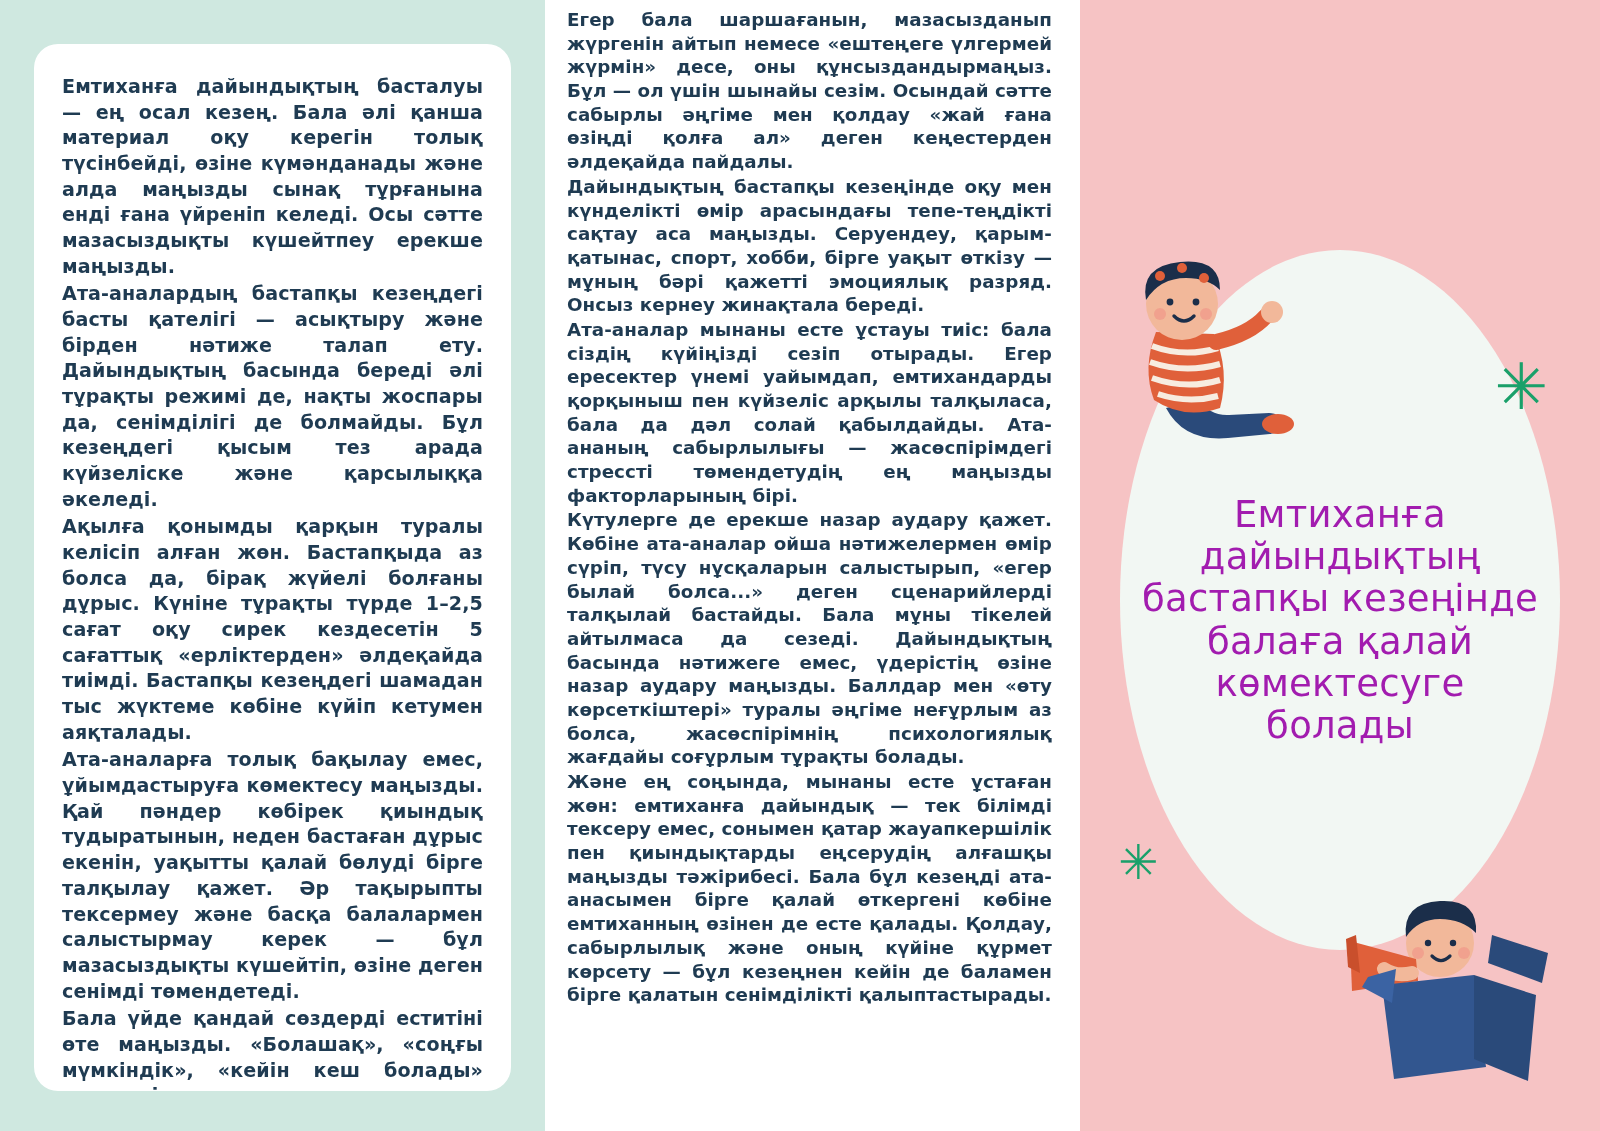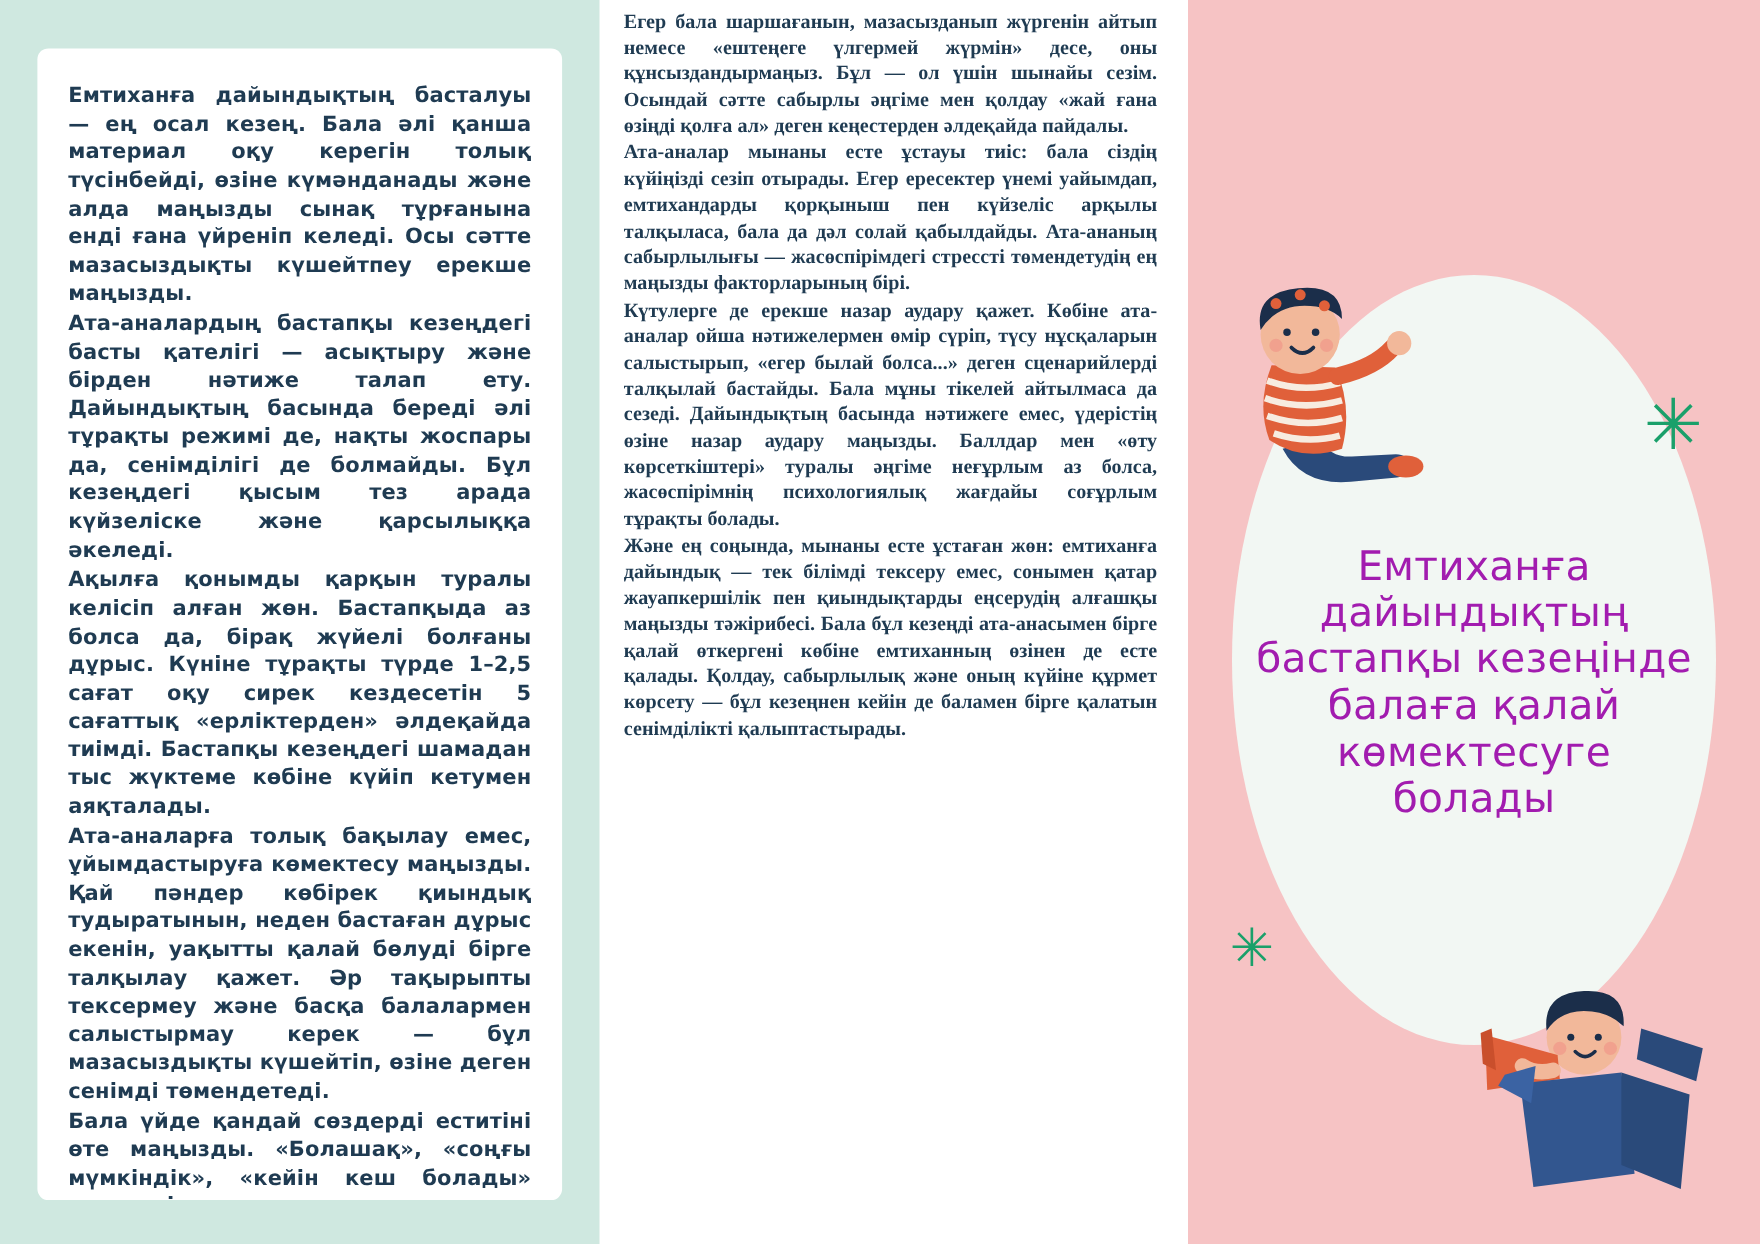--- a/index.html
+++ b/index.html
@@ -25,21 +25,21 @@
   .panel-left {
     width: 545px;
     height: 1131px;
     background: #cfe8e0;
     box-sizing: border-box;
     padding: 44px 34px 40px 34px;
     position: relative;
   }
   .card-white {
     background: #ffffff;
-    border-radius: 10px;
+    border-radius: 24px;
     width: 100%;
     height: 100%;
     box-sizing: border-box;
     padding: 30px 28px 26px 28px;
     overflow: hidden;
   }
   .panel-left p {
     margin: 0 0 2px 0;
     text-align: justify;
     color: #1f3b52;
@@ -58,21 +58,20 @@
     padding: 8px 28px 16px 22px;
   }
   .panel-mid p {
     margin: 0 0 1px 0;
     text-align: justify;
     color: #1f3b52;
     font-size: 18.3px;
     line-height: 1.295;
     font-weight: 600;
     letter-spacing: 0.05px;
-    font-family: Liberation Serif, serif;
   }
 
   
   .panel-right {
     width: 520px;
     height: 1131px;
     position: relative;
     background: #f6c3c4;
     overflow: hidden;
   }
@@ -145,20 +144,21 @@
       <p>Емтиханға дайындықтың басталуы — ең осал кезең. Бала әлі қанша материал оқу керегін толық түсінбейді, өзіне күмәнданады және алда маңызды сынақ тұрғанына енді ғана үйреніп келеді. Осы сәтте мазасыздықты күшейтпеу ерекше маңызды.</p>
       <p>Ата-аналардың бастапқы кезеңдегі басты қателігі — асықтыру және бірден нәтиже талап ету. Дайындықтың басында береді әлі тұрақты режимі де, нақты жоспары да, сенімділігі де болмайды. Бұл кезеңдегі қысым тез арада күйзеліске және қарсылыққа әкеледі.</p>
       <p>Ақылға қонымды қарқын туралы келісіп алған жөн. Бастапқыда аз болса да, бірақ жүйелі болғаны дұрыс. Күніне тұрақты түрде 1–2,5 сағат оқу сирек кездесетін 5 сағаттық «ерліктерден» әлдеқайда тиімді. Бастапқы кезеңдегі шамадан тыс жүктеме көбіне күйіп кетумен аяқталады.</p>
       <p>Ата-аналарға толық бақылау емес, ұйымдастыруға көмектесу маңызды. Қай пәндер көбірек қиындық тудыратынын, неден бастаған дұрыс екенін, уақытты қалай бөлуді бірге талқылау қажет. Әр тақырыпты тексермеу және басқа балалармен салыстырмау керек — бұл мазасыздықты күшейтіп, өзіне деген сенімді төмендетеді.</p>
       <p>Бала үйде қандай сөздерді еститіні өте маңызды. «Болашақ», «соңғы мүмкіндік», «кейін кеш болады» деген тіркестер оған қарсы жұмыс істейді. Олар мотивация бермейді, керісінше қорқытады. Әлдеқайда пайдалысы — сабырлы ұстаным: дайындық — бұл жол, онда қателіктер қалыпты құбылыс, ең бастысы — біртіндеп әрі жүйелі жұмыс істеу.</p>
     </div>
   </section>
 
   <section class="panel-mid">
     <p>Егер бала шаршағанын, мазасызданып жүргенін айтып немесе «ештеңеге үлгермей жүрмін» десе, оны құнсыздандырмаңыз. Бұл — ол үшін шынайы сезім. Осындай сәтте сабырлы әңгіме мен қолдау «жай ғана өзіңді қолға ал» деген кеңестерден әлдеқайда пайдалы.</p>
+    <p>Дайындықтың бастапқы кезеңінде оқу мен күнделікті өмір арасындағы тепе-теңдікті сақтау аса маңызды. Серуендеу, қарым-қатынас, спорт, хобби, бірге уақыт өткізу — мұның бәрі қажетті эмоциялық разряд. Онсыз кернеу жинақтала береді.</p>
     <p>Ата-аналар мынаны есте ұстауы тиіс: бала сіздің күйіңізді сезіп отырады. Егер ересектер үнемі уайымдап, емтихандарды қорқыныш пен күйзеліс арқылы талқыласа, бала да дәл солай қабылдайды. Ата-ананың сабырлылығы — жасөспірімдегі стрессті төмендетудің ең маңызды факторларының бірі.</p>
     <p>Күтулерге де ерекше назар аудару қажет. Көбіне ата-аналар ойша нәтижелермен өмір сүріп, түсу нұсқаларын салыстырып, «егер былай болса...» деген сценарийлерді талқылай бастайды. Бала мұны тікелей айтылмаса да сезеді. Дайындықтың басында нәтижеге емес, үдерістің өзіне назар аудару маңызды. Баллдар мен «өту көрсеткіштері» туралы әңгіме неғұрлым аз болса, жасөспірімнің психологиялық жағдайы соғұрлым тұрақты болады.</p>
     <p>Және ең соңында, мынаны есте ұстаған жөн: емтиханға дайындық — тек білімді тексеру емес, сонымен қатар жауапкершілік пен қиындықтарды еңсерудің алғашқы маңызды тәжірибесі. Бала бұл кезеңді ата-анасымен бірге қалай өткергені көбіне емтиханның өзінен де есте қалады. Қолдау, сабырлылық және оның күйіне құрмет көрсету — бұл кезеңнен кейін де баламен бірге қалатын сенімділікті қалыптастырады.</p>
   </section>
 
   <section class="panel-right">
 
 
     <div class="oval"></div>
 

